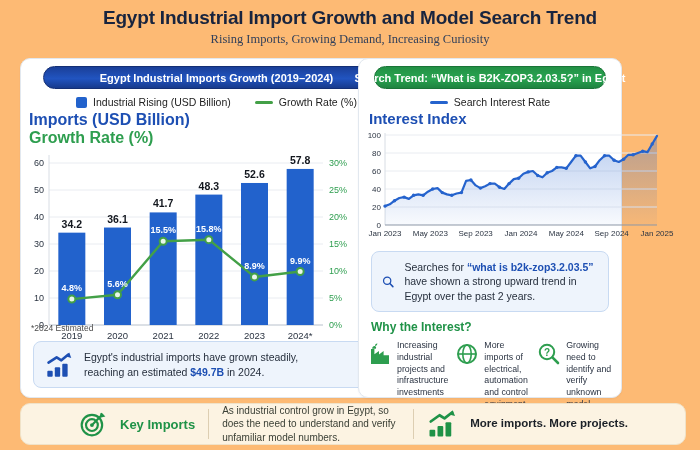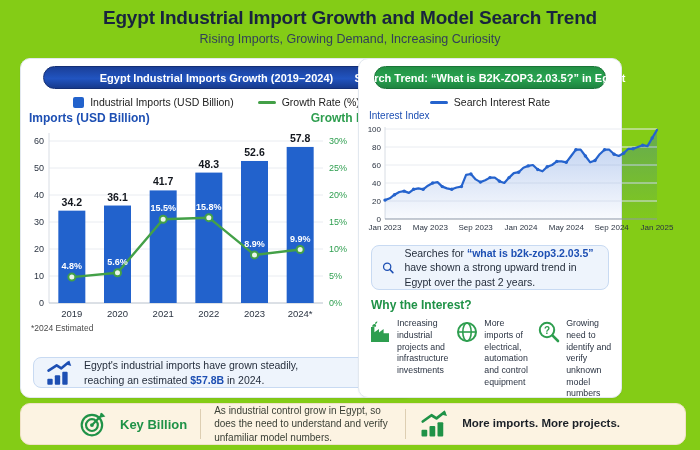--- a/index.html
+++ b/index.html
@@ -1,34 +1,34 @@
 <!DOCTYPE html>
 <html><head>
 <meta charset="utf-8">
 <style>
   html,body{margin:0;padding:0;background:#ffffff;font-family:"Liberation Sans",sans-serif;}
-  .page{width:700px;height:450px;position:relative;background:#84cc16;overflow:hidden;}
+  .page{width:700px;height:450px;position:relative;background:#fdba74;overflow:hidden;}
   .title{text-align:center;padding-top:7px;font-size:19px;font-weight:800;color:#18243e;letter-spacing:-.2px;}
-  .subtitle{text-align:center;font-size:12.5px;color:#32405a;margin-top:3px;}
+  .subtitle{text-align:center;font-size:12.5px;color:#32405a;margin-top:3px;font-family:Liberation Serif, serif;}
   .card{position:absolute;top:58px;height:340px;background:#fff;border:1px solid #e2e8ef;border-radius:10px;box-shadow:0 1px 2px rgba(30,40,70,.05);box-sizing:border-box;}
   .card.left{left:20px;width:393px;}
   .card.right{left:358px;width:264px;}
   .pill{margin:7px auto 0;width:88%;height:21px;border-radius:12px;color:#fff;font-size:11px;font-weight:bold;display:flex;align-items:center;justify-content:center;white-space:nowrap;}
   .pill.blue{background:linear-gradient(180deg,#1a3f98 0%,#2154c0 55%,#173a8c 100%);border:1px solid #142f74;}
   .pill.green{background:linear-gradient(180deg,#229045 0%,#28a450 55%,#1e8340 100%);border:1px solid #1a7437;}
   .legend{display:flex;justify-content:center;gap:24px;margin-top:7px;font-size:10.5px;color:#222;align-items:center;}
   .legend .item{display:flex;align-items:center;gap:6px;}
   .sw-square{width:11px;height:11px;background:#2262cc;border-radius:2px;}
   .sw-line{width:18px;height:3px;border-radius:2px;}
-  .axisrow{display:flex;justify-content:space-between;padding:3px 8px 0 8px;font-size:12px;font-weight:bold;}
+  .axisrow{display:flex;justify-content:space-between;padding:3px 8px 0 8px;font-size:16px;font-weight:bold;flex-direction:column;}
   .axisrow .l{color:#1d4fb3;} .axisrow .r{color:#2e9e4f;}
-  .ylab{padding:2px 0 0 10px;font-size:10px;font-weight:normal;color:#1d4fb3;}
+  .ylab{padding:2px 0 0 10px;font-size:15px;font-weight:bold;color:#1d4fb3;}
   svg text{font-family:"Liberation Sans",sans-serif;}
   .footnote{position:absolute;left:10px;bottom:64px;font-size:8.5px;color:#4c4c4c;}
-  .callout{position:absolute;left:12px;right:12px;bottom:9px;display:flex;gap:10px;align-items:center;background:#eef4fc;border:1px solid #c8daf2;border-radius:8px;padding:0 10px;font-size:10.5px;color:#262f3d;line-height:1.38;box-sizing:border-box;}
+  .callout{position:absolute;left:12px;right:12px;bottom:9px;display:flex;gap:10px;align-items:center;background:#eef4fc;border:1px solid #c8daf2;border-radius:8px;padding:8px 10px;font-size:10.5px;color:#262f3d;line-height:1.38;box-sizing:border-box;}
   .callout .txt{max-width:256px;}
   .hl{color:#1d4fb3;font-weight:bold;}
   .callout.search{position:static;margin:6px 12px 0 12px;}
   .callout.search .txt{max-width:228px;}
   .whytitle{margin:8px 12px 0 12px;color:#1f9247;font-weight:bold;font-size:12px;}
   .whyrow{display:flex;gap:7px;margin:6px 9px 0 9px;}
   .whyitem{display:flex;gap:5px;flex:1;font-size:8.8px;color:#2a3342;line-height:1.32;align-items:flex-start;}
   .whyitem svg{flex:0 0 auto;margin-top:2px;}
   .footer{position:absolute;left:20px;right:14px;top:403px;height:42px;background:#fcf3e2;border:1px solid #f0e2c8;border-radius:10px;display:flex;align-items:center;gap:13px;padding:0 16px 0 58px;box-sizing:border-box;}
   .keylabel{color:#1f9247;font-weight:bold;font-size:13px;white-space:nowrap;}
@@ -42,21 +42,21 @@
 <div class="page">
 
   <div class="title">Egypt Industrial Import Growth and Model Search Trend</div>
   <div class="subtitle">Rising Imports, Growing Demand, Increasing Curiosity</div>
 
   <div class="card left">
     <div class="pill blue">Egypt Industrial Imports Growth (2019–2024)</div>
     <div class="legend">
       <span class="item">
         <span class="sw-square"></span>
-        <span>Industrial Imports (USD Billion)</span>
+        <span>Industrial Rising (USD Billion)</span>
       </span>
       <span class="item">
         <span class="sw-line" style="background:#43a047;"></span>
         <span>Growth Rate (%)</span>
       </span>
     </div>
     <div class="axisrow">
       <span class="l">Imports (USD Billion)</span>
       <span class="r">Growth Rate (%)</span>
     </div>
@@ -117,21 +117,21 @@
       </svg>
     <div class="footnote">*2024 Estimated</div>
     <div class="callout">
       <svg width="30" height="28" viewBox="0 0 24 24">
         <rect x="2" y="17" width="4.6" height="5" rx="0.8" fill="#1d4fb3"></rect>
         <rect x="8.4" y="14" width="4.6" height="8" rx="0.8" fill="#1d4fb3"></rect>
         <rect x="14.8" y="11" width="4.6" height="11" rx="0.8" fill="#1d4fb3"></rect>
         <polyline points="3,10 10,5.5 14,8 20,3" fill="none" stroke="#1d4fb3" stroke-width="2.2" stroke-linecap="round" stroke-linejoin="round"></polyline>
         <polygon points="20.8,1.2 22.5,6 17.5,4.6" fill="#1d4fb3"></polygon>
       </svg>
-      <span class="txt"><span>Egypt's industrial imports have grown steadily, reaching an estimated </span><span class="hl">$57.8B</span><span> in 2024.</span></span>
+      <span class="txt"><span>Egypt's industrial imports have grown steadily, reaching an estimated </span><span class="hl">$49.7B</span><span> in 2024.</span></span>
     </div>
   </div>
 
   <div class="card right">
     <div class="pill green">Search Trend: “What is B2K-ZOP3.2.03.5?” in Egypt</div>
     <div class="legend">
       <span class="item">
         <span class="sw-line" style="background:#2563cd;"></span>
         <span>Search Interest Rate</span>
       </span>
@@ -232,21 +232,21 @@
   </div>
 
   <div class="footer">
     <svg width="28" height="28" viewBox="0 0 26 26">
       <circle cx="12" cy="14" r="9.5" fill="none" stroke="#1f9247" stroke-width="2"></circle>
       <circle cx="12" cy="14" r="5.5" fill="none" stroke="#1f9247" stroke-width="2"></circle>
       <circle cx="12" cy="14" r="1.8" fill="#1f9247"></circle>
       <line x1="21.5" y1="4.5" x2="13.2" y2="12.8" stroke="#1f9247" stroke-width="2" stroke-linecap="round"></line>
       <polygon points="21,2.5 24.5,6 20.5,7 19.5,3.5" fill="#1f9247"></polygon>
     </svg>
-    <span class="keylabel">Key Billion</span>
+    <span class="keylabel">Key Imports</span>
     <span class="vdiv"></span>
     <span class="keytext">As industrial control grow in Egypt, so does the need to understand and verify unfamiliar model numbers.</span>
     <span class="vdiv"></span>
     <svg width="30" height="30" viewBox="0 0 24 24">
       <rect x="2" y="16.5" width="4.6" height="5.5" rx="0.8" fill="#1f9247"></rect>
       <rect x="8.4" y="13.5" width="4.6" height="8.5" rx="0.8" fill="#1f9247"></rect>
       <rect x="14.8" y="10.5" width="4.6" height="11.5" rx="0.8" fill="#1f9247"></rect>
       <polyline points="3,10 10,5 14,7.5 20,2.8" fill="none" stroke="#1f9247" stroke-width="2.2" stroke-linecap="round" stroke-linejoin="round"></polyline>
       <polygon points="20.6,1 22.4,5.6 17.6,4.4" fill="#1f9247"></polygon>
     </svg>

